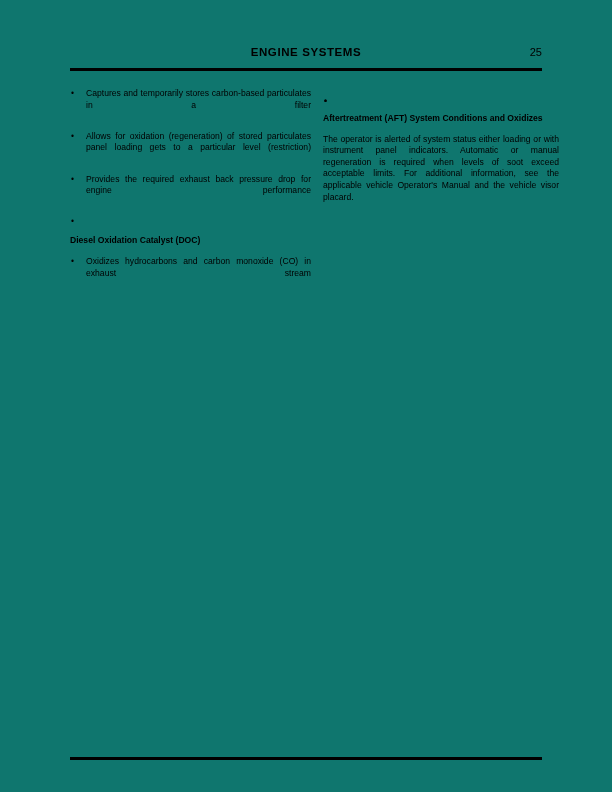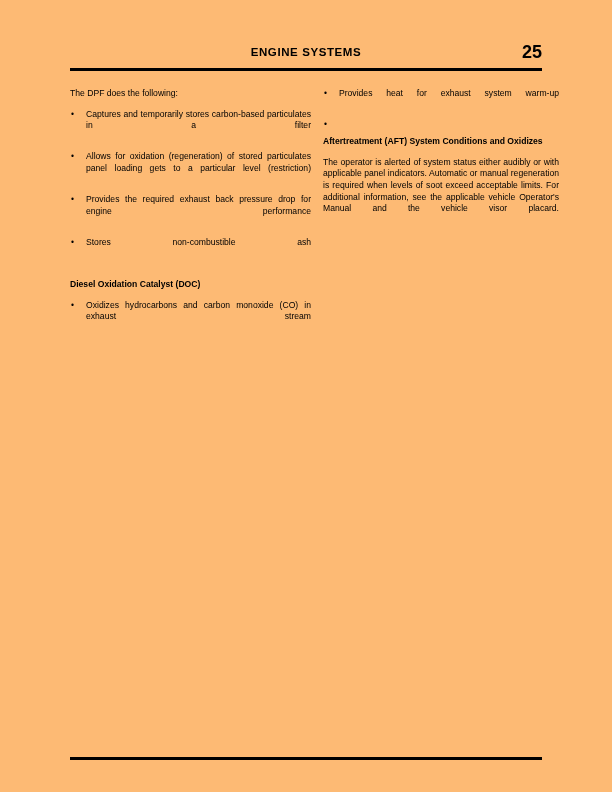--- a/index.html
+++ b/index.html
@@ -4,21 +4,21 @@
 <style>
   html, body {
     margin: 0;
     padding: 0;
     background: #ffffff;
   }
   .page {
     position: relative;
     width: 612px;
     height: 792px;
-    background: #fdba74;
+    background: #0f766e;
     font-family: "Liberation Sans", sans-serif;
     color: #000000;
     overflow: hidden;
   }
 
   
   .header {
     position: absolute;
     left: 70px;
     top: 44px;
@@ -34,22 +34,22 @@
     font-size: 11.5px;
     font-weight: bold;
     letter-spacing: 0.6px;
     line-height: 16px;
     white-space: nowrap;
   }
   .header-pageno {
     position: absolute;
     right: 0;
     top: 0;
-    font-size: 18px;
-    font-weight: bold;
+    font-size: 11px;
+    font-weight: normal;
     line-height: 16px;
   }
   .rule-top {
     position: absolute;
     left: 70px;
     top: 68px;
     width: 472px;
     height: 2.6px;
     background: #000000;
   }
@@ -130,37 +130,35 @@
 
   <div class="header">
     <div class="header-title">ENGINE SYSTEMS</div>
     <div class="header-pageno">25</div>
   </div>
   <div class="rule-top"></div>
 
   <div class="col col-left">
 
     <div>
-      <div class="para">The DPF does the following:</div>
       <ul class="bullets">
         <li>
           <span class="bullet-mark">•</span>
           <span class="txt">Captures and temporarily stores carbon-based particulates in a filter</span>
         </li>
         <li>
           <span class="bullet-mark">•</span>
           <span class="txt">Allows for oxidation (regeneration) of stored particulates panel loading gets to a particular level (restriction)</span>
         </li>
         <li>
           <span class="bullet-mark">•</span>
           <span class="txt">Provides the required exhaust back pressure drop for engine performance</span>
         </li>
         <li>
           <span class="bullet-mark">•</span>
-          <span class="txt">Stores non-combustible ash</span>
         </li>
       </ul>
     </div>
 
     <div class="spacer-sec"></div>
 
     <div>
       <div class="sec-head">Diesel Oxidation Catalyst (DOC)</div>
       <ul class="bullets">
         <li>
@@ -170,31 +168,30 @@
       </ul>
     </div>
 
   </div>
 
   <div class="col col-right">
 
     <ul class="bullets">
       <li>
         <span class="bullet-mark">•</span>
-        <span class="txt">Provides heat for exhaust system warm-up</span>
       </li>
       <li>
         <span class="bullet-mark">•</span>
       </li>
     </ul>
 
     <div class="spacer-sec-sm"></div>
 
     <div>
       <div class="sec-head">Aftertreatment (AFT) System Conditions and Oxidizes</div>
-      <div class="para para-just">The operator is alerted of system status either audibly or with applicable panel indicators.  Automatic or manual regeneration is required when levels of soot exceed acceptable limits.  For additional information, see the applicable vehicle Operator's Manual and the vehicle visor placard.</div>
+      <div class="para para-just">The operator is alerted of system status either loading or with instrument panel indicators.  Automatic or manual regeneration is required when levels of soot exceed acceptable limits.  For additional information, see the applicable vehicle Operator's Manual and the vehicle visor placard.</div>
     </div>
 
   </div>
 
   <div class="rule-bottom"></div>
 
 </div>
 
 </body></html>

